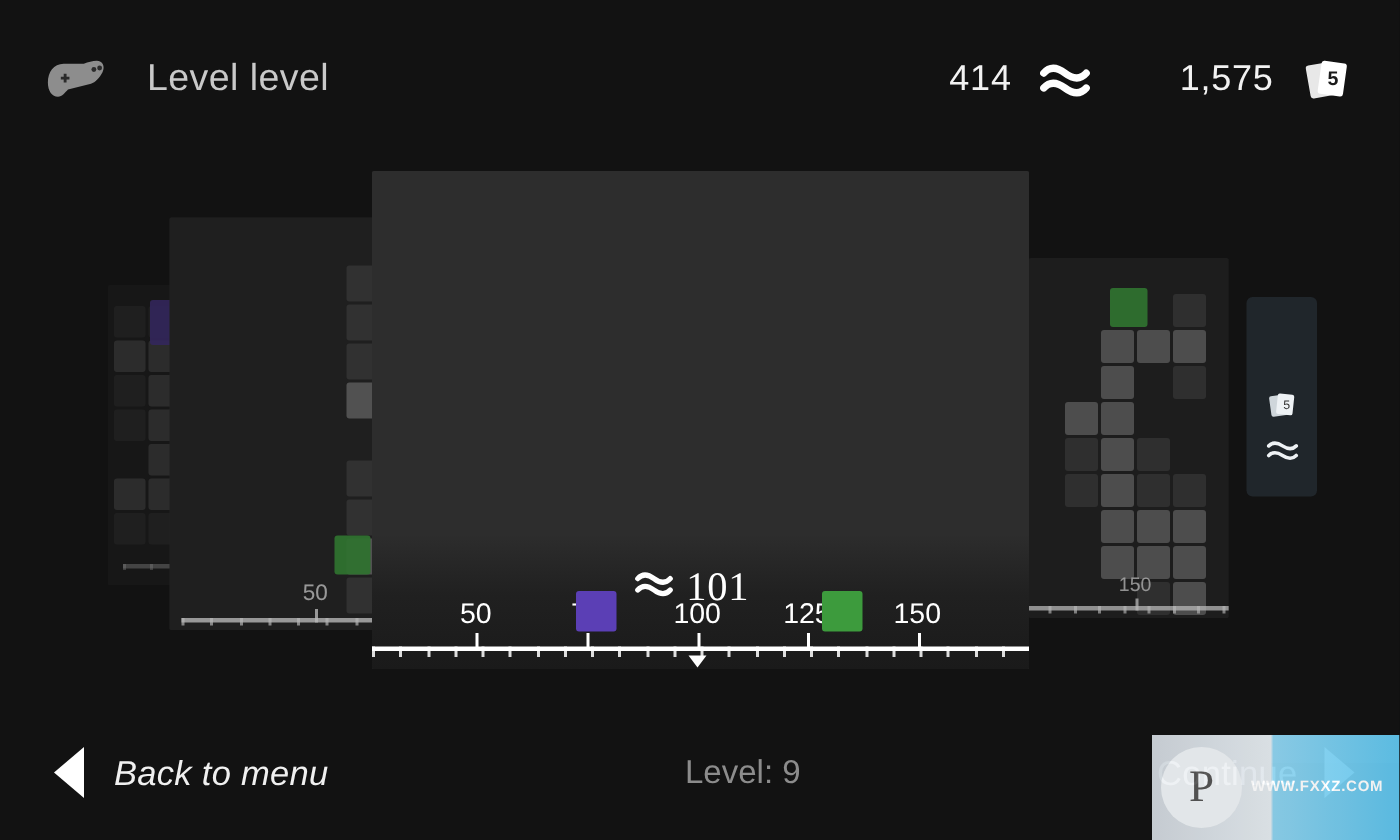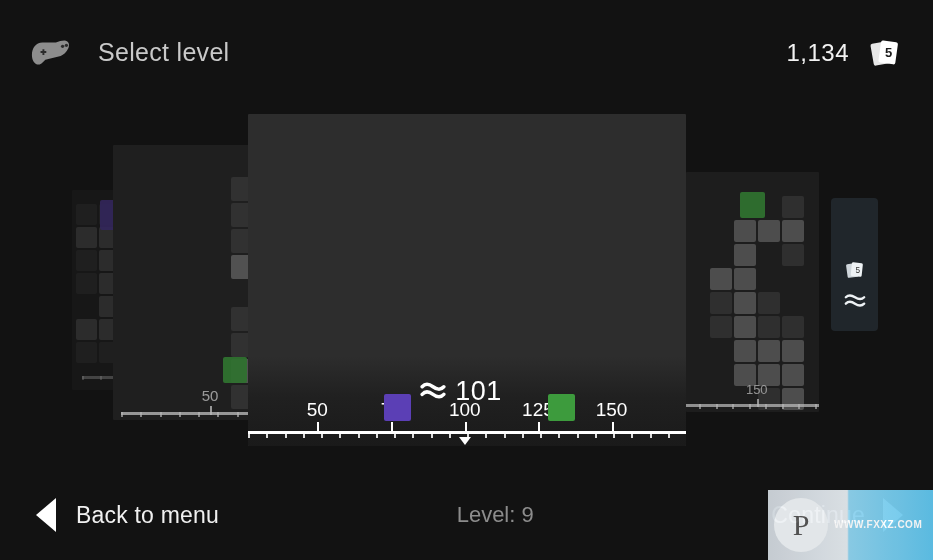--- a/index.html
+++ b/index.html
@@ -93,21 +93,21 @@
   }
   .side-panel .sp-ic { width: 22px; height: 22px; margin-bottom: 8px; color:#cfd6db; }
 
   
   .footer {
     position: absolute; left: 0; bottom: 0; width: 933px; height: 90px;
     display: flex; align-items: center; z-index: 30;
   }
   .foot-btn { display: flex; align-items: center; cursor: pointer; }
   .foot-btn .lab { color: #f0f0f0; font-size: 23px; letter-spacing: .2px; }
-  .back-btn { margin-left: 36px; }
+  .back-btn { margin-left: 36px; font-style: italic; }
   .back-btn .lab { margin-left: 20px; }
   .next-btn { margin-right: 30px; }
   .next-btn .lab { margin-right: 18px; }
   .footer-spacer { flex: 1; }
   .level-label { color: #8c8c8c; font-size: 22px; }
   .tri-l { width:0;height:0;border-top:17px solid transparent;border-bottom:17px solid transparent;border-right:20px solid #ffffff; }
   .tri-r { width:0;height:0;border-top:17px solid transparent;border-bottom:17px solid transparent;border-left:20px solid #ffffff; }
 </style>
 </head>
 <body>
@@ -349,21 +349,21 @@
           <div class="tile" style="background: rgb(138, 138, 138); opacity: 1;"></div>
           <div class="tile" style="background: rgb(74, 74, 74); opacity: 1;"></div>
           <div class="tile" style="background: rgb(74, 74, 74); opacity: 1;"></div>
           <div class="tile" style="background: rgb(74, 74, 74); opacity: 1;"></div>
           <div class="tile" style="background: rgb(74, 74, 74); opacity: 1;"></div>
           <div class="tile" style="background: rgb(74, 74, 74); opacity: 1;"></div>
           <div class="tile" style="background: rgb(74, 74, 74); opacity: 1;"></div>
           <div class="tile" style="background: rgb(74, 74, 74); opacity: 1;"></div>
         </div>
       <div style="position: absolute; left: 0px; right: 0px; bottom: 0px; height: 90px; background: linear-gradient(rgba(45, 45, 45, 0) 0%, rgba(30, 30, 30, 0.85) 45%, rgb(26, 26, 26) 100%); pointer-events: none;"></div>
-        <div class="card-value" style="left:0; right:12px; top:262px; justify-content:center;">
+        <div class="card-value" style="left:0; right:12px; top:262px; justify-content:center;font-family:Liberation Serif, serif;">
         <span class="wv">
           <svg viewBox="0 0 24 24" width="26" height="26" fill="none" stroke="#ffffff" stroke-width="3.2" stroke-linecap="round">
             <path d="M2 9 Q6 4.5 12 9 T22 9"></path>
             <path d="M2 16 Q6 11.5 12 16 T22 16"></path>
           </svg>
         </span>
         <span class="vn">101</span>
       </div>
       <div class="ruler" style="left:0px; top:290px; width:438px; height:40px;" id="r-center">
           <div class="bar" style="top: 27px; opacity: 1;"></div>
@@ -411,26 +411,35 @@
 
   <div class="header">
     <span class="gamepad-icon">
       <svg viewBox="0 0 48 34" width="46" height="36" fill="#8d8d8d">
         <path d="M13 6 C6 6 2 12 2 19 C2 25 5 29 9 29 C12 29 14 26 16 24 L32 20 C35 19 38 16 40 12 C42 8 40 4 36 4 C33 4 30 5 27 6 Z"></path>
         <circle cx="34" cy="10" r="1.7" fill="#2b2b2b"></circle>
         <circle cx="38" cy="9" r="1.7" fill="#2b2b2b"></circle>
         <path d="M11 15 l2 0 l0 -2 l2 0 l0 2 l2 0 l0 2 l-2 0 l0 2 l-2 0 l0 -2 l-2 0 z" fill="#2b2b2b"></path>
       </svg>
     </span>
-    <span class="header-title">Select level</span>
+    <span class="header-title">Level level</span>
     <span class="header-spacer"></span>
 
+    <span class="counter water">
+      <span class="num">414</span>
+      <span class="ic">
+        <svg viewBox="0 0 24 24" width="36" height="34" fill="none" stroke="#ffffff" stroke-width="3.4" stroke-linecap="round">
+          <path d="M2 9 Q6 4.5 12 9 T22 9"></path>
+          <path d="M2 16 Q6 11.5 12 16 T22 16"></path>
+        </svg>
+      </span>
+    </span>
 
     <span class="counter cards">
-      <span class="num">1,134</span>
+      <span class="num">1,575</span>
       <span class="ic">
         <svg viewBox="0 0 26 26" width="36" height="34">
           <rect x="3" y="5" width="13" height="17" rx="1.5" fill="#e8e8e8" transform="rotate(-10 9 13)"></rect>
           <rect x="9" y="4" width="13" height="17" rx="1.5" fill="#ffffff" transform="rotate(8 15 12)"></rect>
           <text x="13" y="16" font-size="10" fill="#1b1b1b" font-family="Liberation Sans, sans-serif" font-weight="bold">5</text>
         </svg>
       </span>
     </span>
   </div>
 

